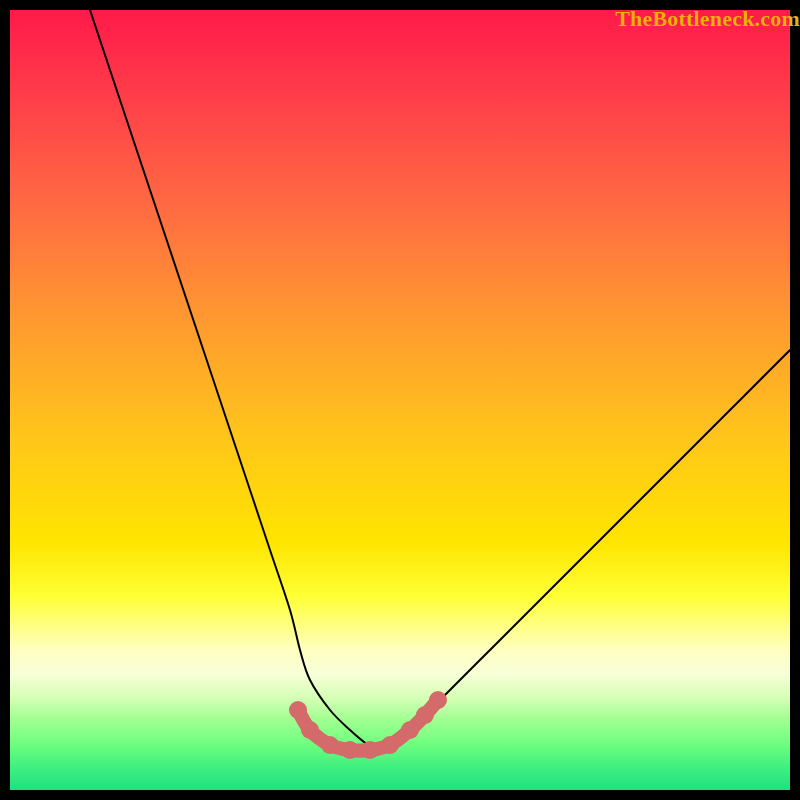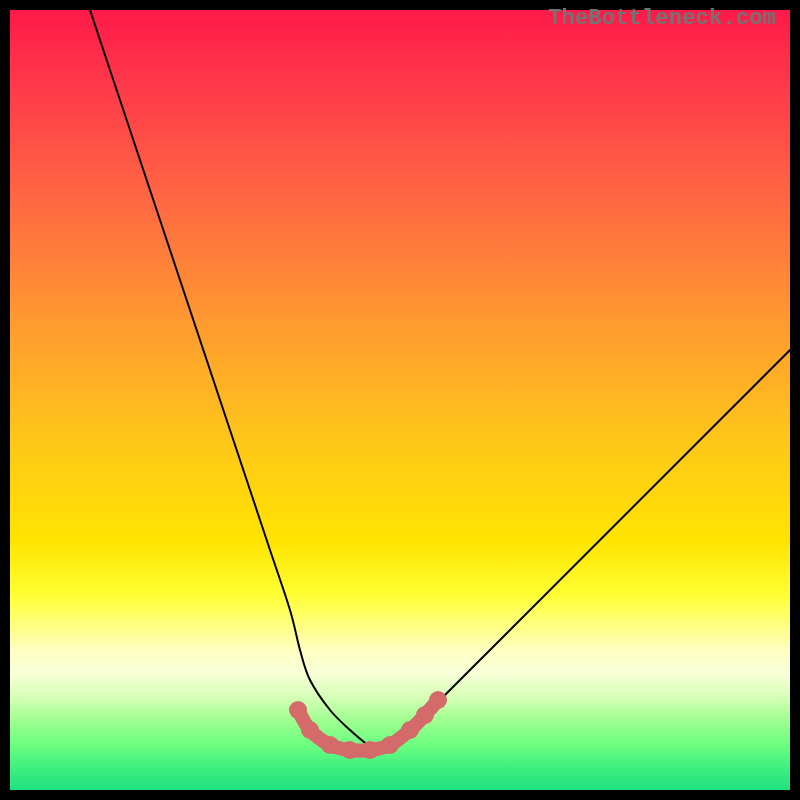--- a/index.html
+++ b/index.html
@@ -46,25 +46,25 @@
     position: absolute;
     left: 0;
     top: 0;
     width: 780px;
     height: 780px;
     overflow: visible;
   }
   .watermark {
     position: absolute;
     top: 6px;
-    right: 24px;
-    font-family: Liberation Mono, monospace;
+    right: 0;
+    font-family: Liberation Serif, serif;
     font-size: 22px;
     font-weight: 600;
-    color: #737373;
+    color: #eab308;
     letter-spacing: 0.2px;
     user-select: none;
     pointer-events: none;
   }
 </style>
 </head>
 <body>
 
 <div class="stage">
 

